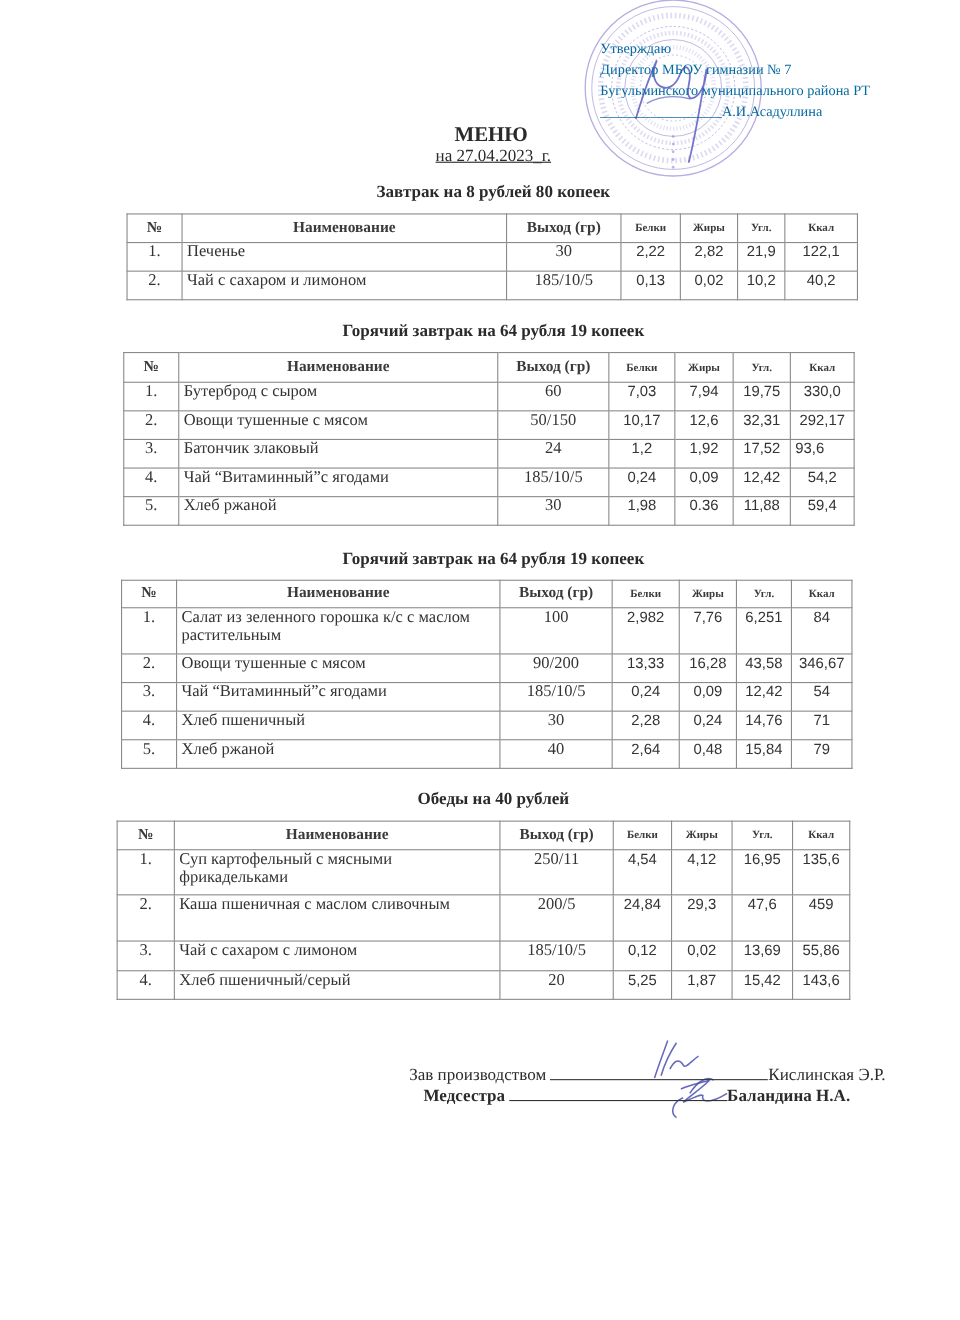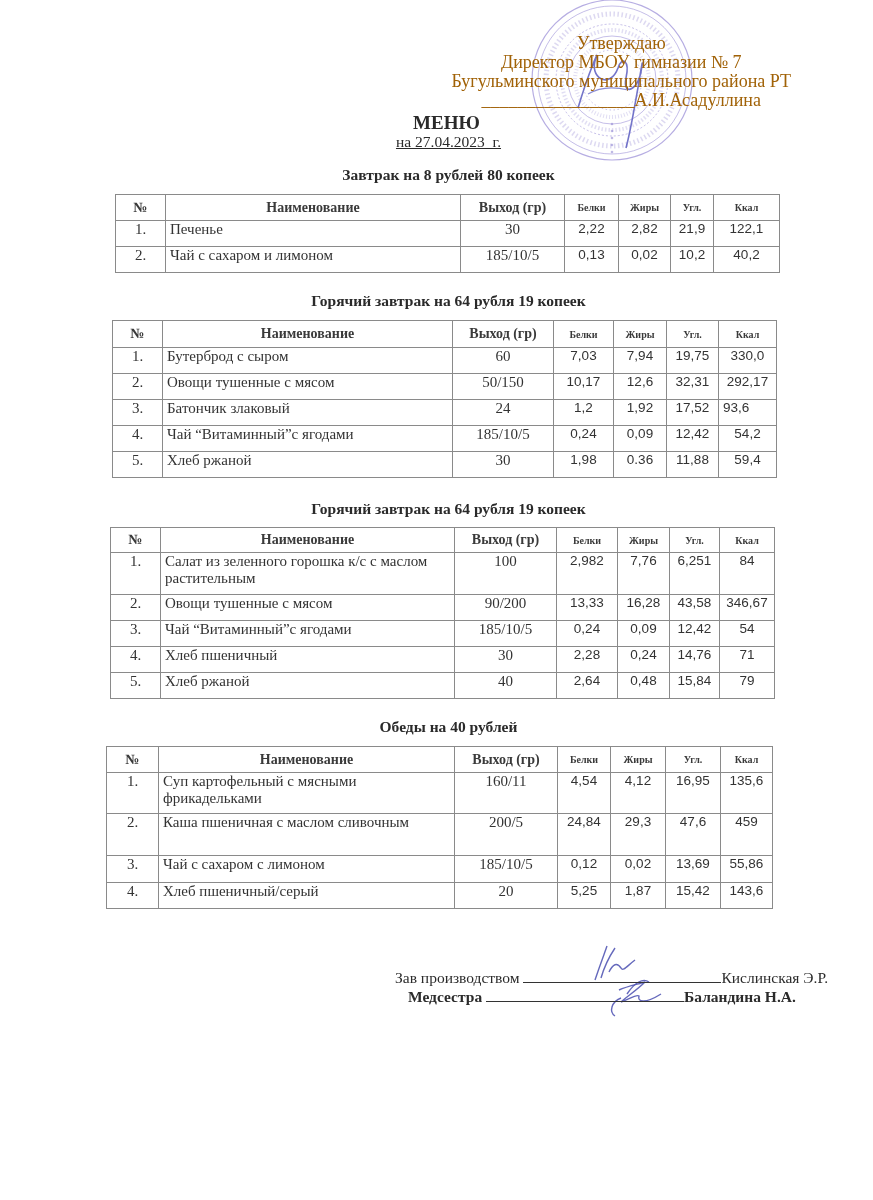--- a/index.html
+++ b/index.html
@@ -1,21 +1,21 @@
 <!DOCTYPE html>
 <html><head>
 <meta charset="utf-8">
 <style>
   html, body { margin: 0; padding: 0; }
   body {
     width: 873px; height: 1200px; background: #ffffff; position: relative; overflow: hidden;
     font-family: "Liberation Serif", serif; color: #2a2a2a;
   }
   .abs { position: absolute; }
-  .approve { right: 82px; top: 34px; text-align: center; font-size: 18px; line-height: 19px; color: #a16207; }
+  .approve { right: 82px; top: 34px; text-align: left; font-size: 13px; line-height: 19px; color: #0369a1; }
   .approve .line { white-space: nowrap; }
   .stamp { left: 530px; top: -2px; width: 164px; height: 164px; }
   .title { left: 0; width: 873px; text-align: center; }
   .menu-title { top: 112px; font-weight: bold; font-size: 19px; left: 10px; }
   .menu-date { top: 133px; font-size: 15.5px; text-decoration: underline; left: 12px; }
   .section-title { font-weight: bold; font-size: 15.5px; }
   table.menu {
     position: absolute; border-collapse: collapse; table-layout: fixed;
     font-family: "Liberation Sans", sans-serif; color: #333;
   }
@@ -23,21 +23,21 @@
     border: 1px solid #8a8a8a; padding: 0 4px; vertical-align: top; font-weight: normal;
   }
   table.menu th { font-family: "Liberation Serif", serif; font-weight: bold; color: #3a3a3a; vertical-align: middle; text-align: center; }
   th.h-num, th.h-name, th.h-out { font-size: 14px; }
   th.h-sm { font-size: 10px; }
   td.num { font-family: "Liberation Serif", serif; font-size: 15px; text-align: center; padding-top: 3px; }
   td.name { font-family: "Liberation Serif", serif; font-size: 15px; line-height: 17px; padding-top: 3px; padding-left: 8px; }
   td.out { font-family: "Liberation Serif", serif; font-size: 15px; text-align: center; padding-top: 3px; }
   td.val { font-size: 13.5px; text-align: center; padding-top: 5px; }
   .signs { left: 372px; top: 968px; font-size: 15.5px; line-height: 19px; color: #2b2b2b; }
-  .signs .row { white-space: nowrap; margin-left: 23px; }
+  .signs .row { white-space: nowrap; }
   .signs .blank { display: inline-block; border-bottom: 1px solid #333; width: 198px; height: 12px; }
   .signs .row2 { padding-left: 13px; font-weight: bold; }
   .signs .row2 .blank { width: 198px; }
   .sig2 { left: 565px; top: 942px; width: 110px; height: 78px; }
 </style>
 </head>
 <body>
 
 <svg class="abs stamp" viewBox="0 0 164 164">
   <g fill="none" stroke="#9d92d8" stroke-opacity="0.75">
@@ -268,21 +268,21 @@
     <th class="h-name">Наименование</th>
     <th class="h-out">Выход (гр)</th>
     <th class="h-sm">Белки</th>
     <th class="h-sm">Жиры</th>
     <th class="h-sm">Угл.</th>
     <th class="h-sm">Ккал</th>
   </tr>
   <tr style="height:41px">
     <td class="num">1.</td>
     <td class="name">Суп картофельный  с  мясными фрикадельками</td>
-    <td class="out">160/11</td>
+    <td class="out">250/11</td>
     <td class="val">4,54</td>
     <td class="val">4,12</td>
     <td class="val">16,95</td>
     <td class="val">135,6</td>
   </tr>
   <tr style="height:42px">
     <td class="num">2.</td>
     <td class="name">Каша пшеничная с маслом сливочным</td>
     <td class="out">200/5</td>
     <td class="val">24,84</td>

